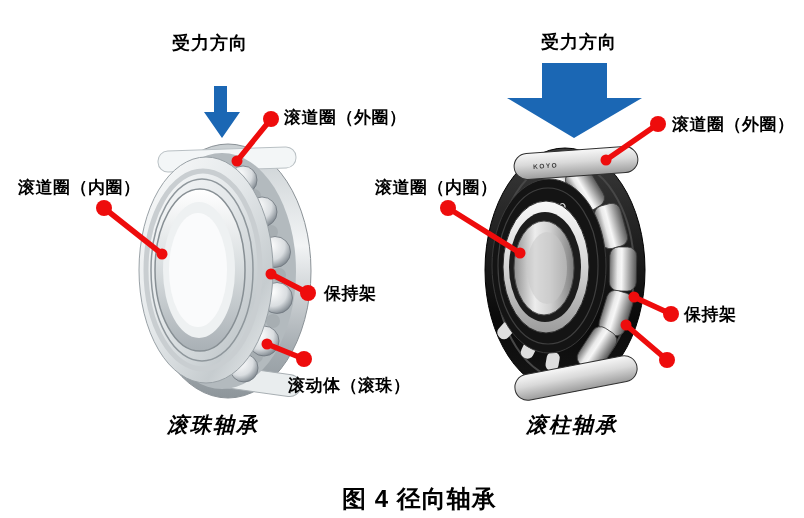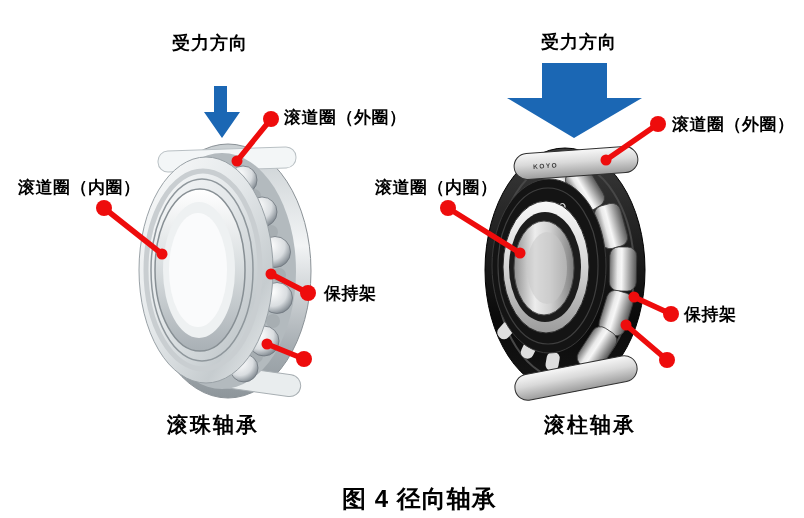--- a/index.html
+++ b/index.html
@@ -2,21 +2,21 @@
 <html><head>
 <meta charset="utf-8">
 <style>
   html,body{margin:0;padding:0;background:#fff;}
   body{width:804px;height:518px;font-family:"Liberation Sans","DejaVu Sans",sans-serif;}
   .canvas{position:relative;width:804px;height:518px;background:#fff;overflow:hidden;}
   svg.art{position:absolute;left:0;top:0;}
   .label{position:absolute;font-weight:bold;color:#000;white-space:nowrap;
          font-size:17px;line-height:1.15;letter-spacing:0.5px;}
   .force{font-size:18px;letter-spacing:1px;}
-  .bearing-caption{font-size:21px;letter-spacing:2px;}
+  .bearing-caption{font-size:21px;letter-spacing:2px;font-style:italic;}
   .figure-caption{font-size:24px;letter-spacing:1px;}
 </style>
 </head>
 <body>
 
 <div class="canvas">
 
   <svg class="art" width="804" height="518" viewBox="0 0 804 518">
     <defs>
       <linearGradient id="gMetalRim" x1="0" y1="0" x2="0" y2="1">
@@ -178,22 +178,23 @@
       </g>
     </g>
   </svg>
 
   <div class="label force" style="left:172px;top:33px">受力方向</div>
   <div class="label force" style="left:541px;top:32px">受力方向</div>
 
   <div class="label" style="left:284px;top:108px">滚道圈（外圈）</div>
   <div class="label" style="left:18px;top:178px">滚道圈（内圈）</div>
   <div class="label" style="left:324px;top:284px">保持架</div>
+  <div class="label" style="left:288px;top:376px">滚动体（滚珠）</div>
 
   <div class="label" style="left:672px;top:115px">滚道圈（外圈）</div>
   <div class="label" style="left:375px;top:178px">滚道圈（内圈）</div>
   <div class="label" style="left:684px;top:305px">保持架</div>
 
   <div class="label bearing-caption" style="left:167px;top:413px">滚珠轴承</div>
-  <div class="label bearing-caption" style="left:544px;top:413px">滚柱轴承</div>
+  <div class="label bearing-caption" style="left:526px;top:413px">滚柱轴承</div>
 
   <div class="label figure-caption" style="left:342px;top:485px">图 4 径向轴承</div>
 </div>
 
 </body></html>

